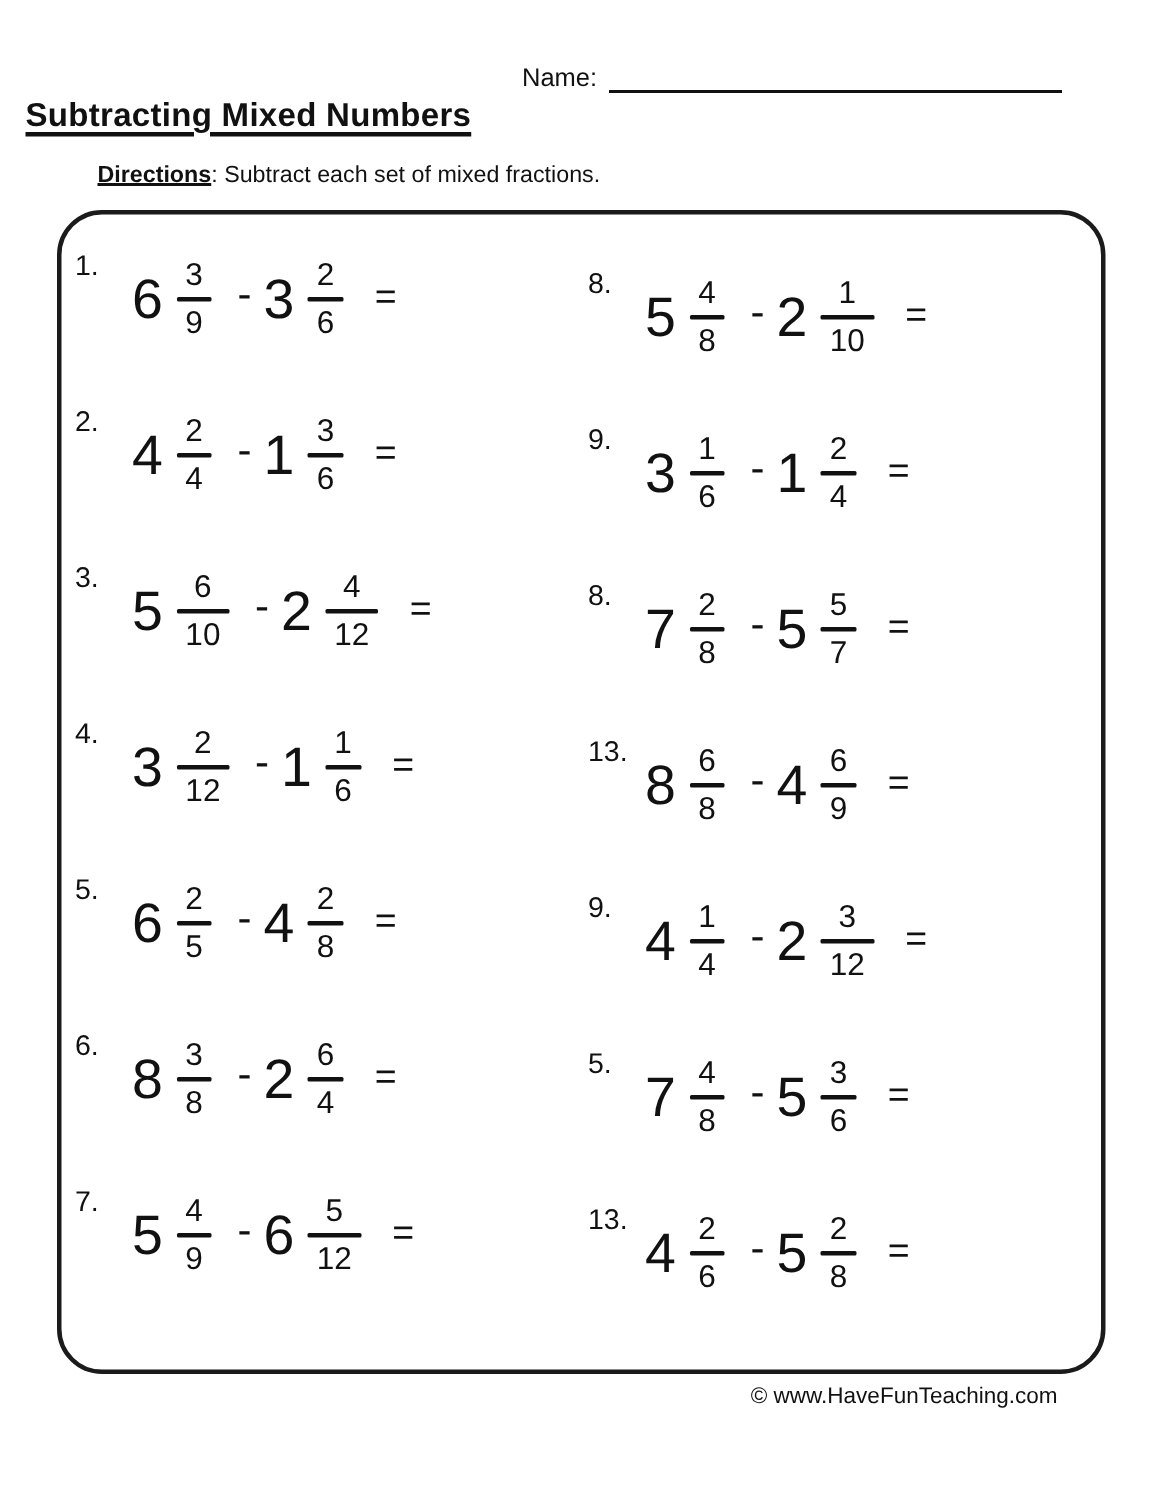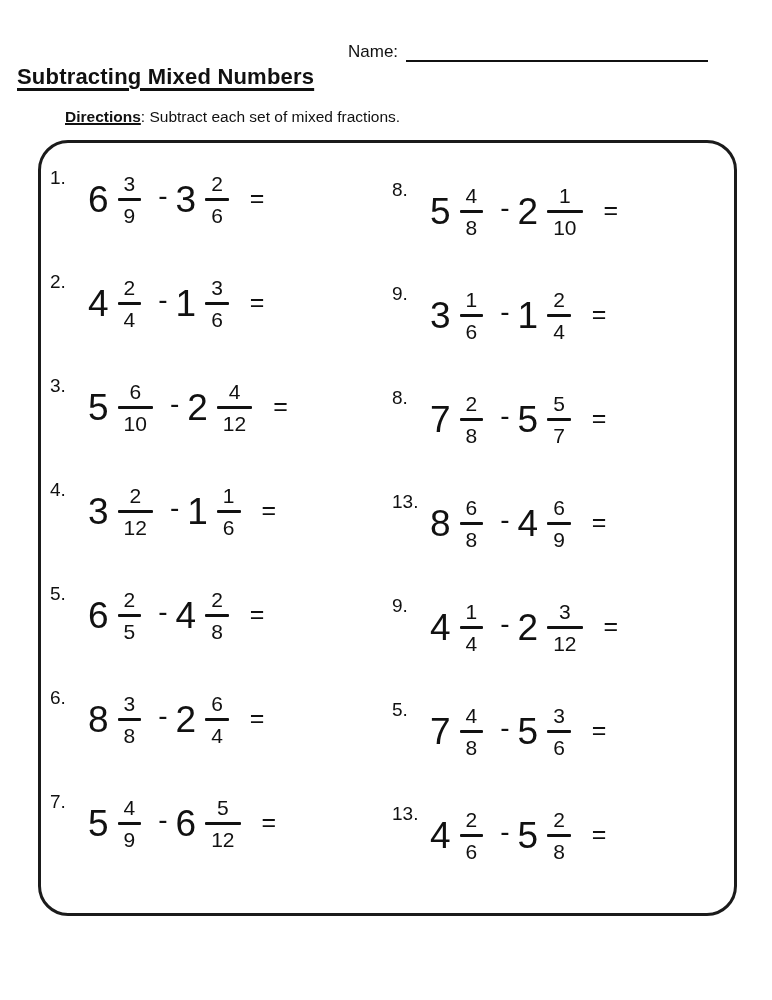--- a/index.html
+++ b/index.html
@@ -332,14 +332,15 @@
         <span class="ftop">2</span>
         <span class="fbar"></span>
         <span class="fbottom">8</span>
       </span>
       <span class="equals">=</span>
     </span>
   </div>
       </div>
   </div>
 
+  <div class="footer">© www.HaveFunTeaching.com</div>
 
 </div>
 
 </body></html>

